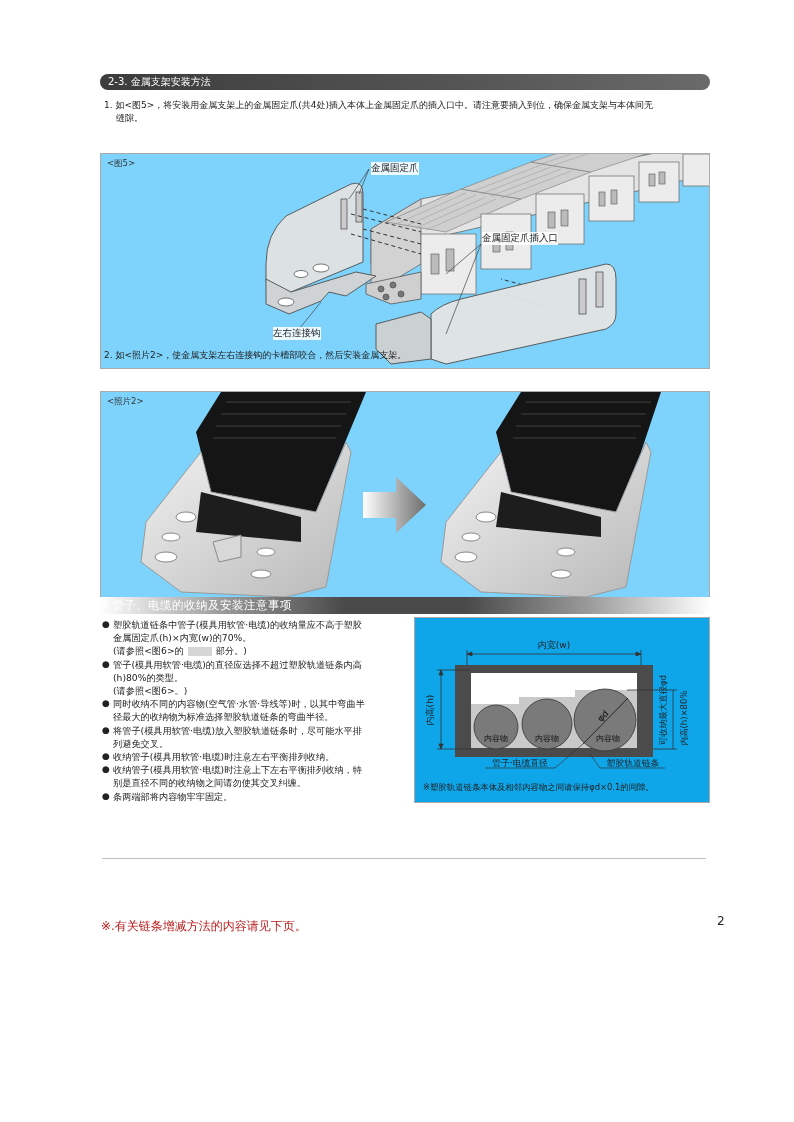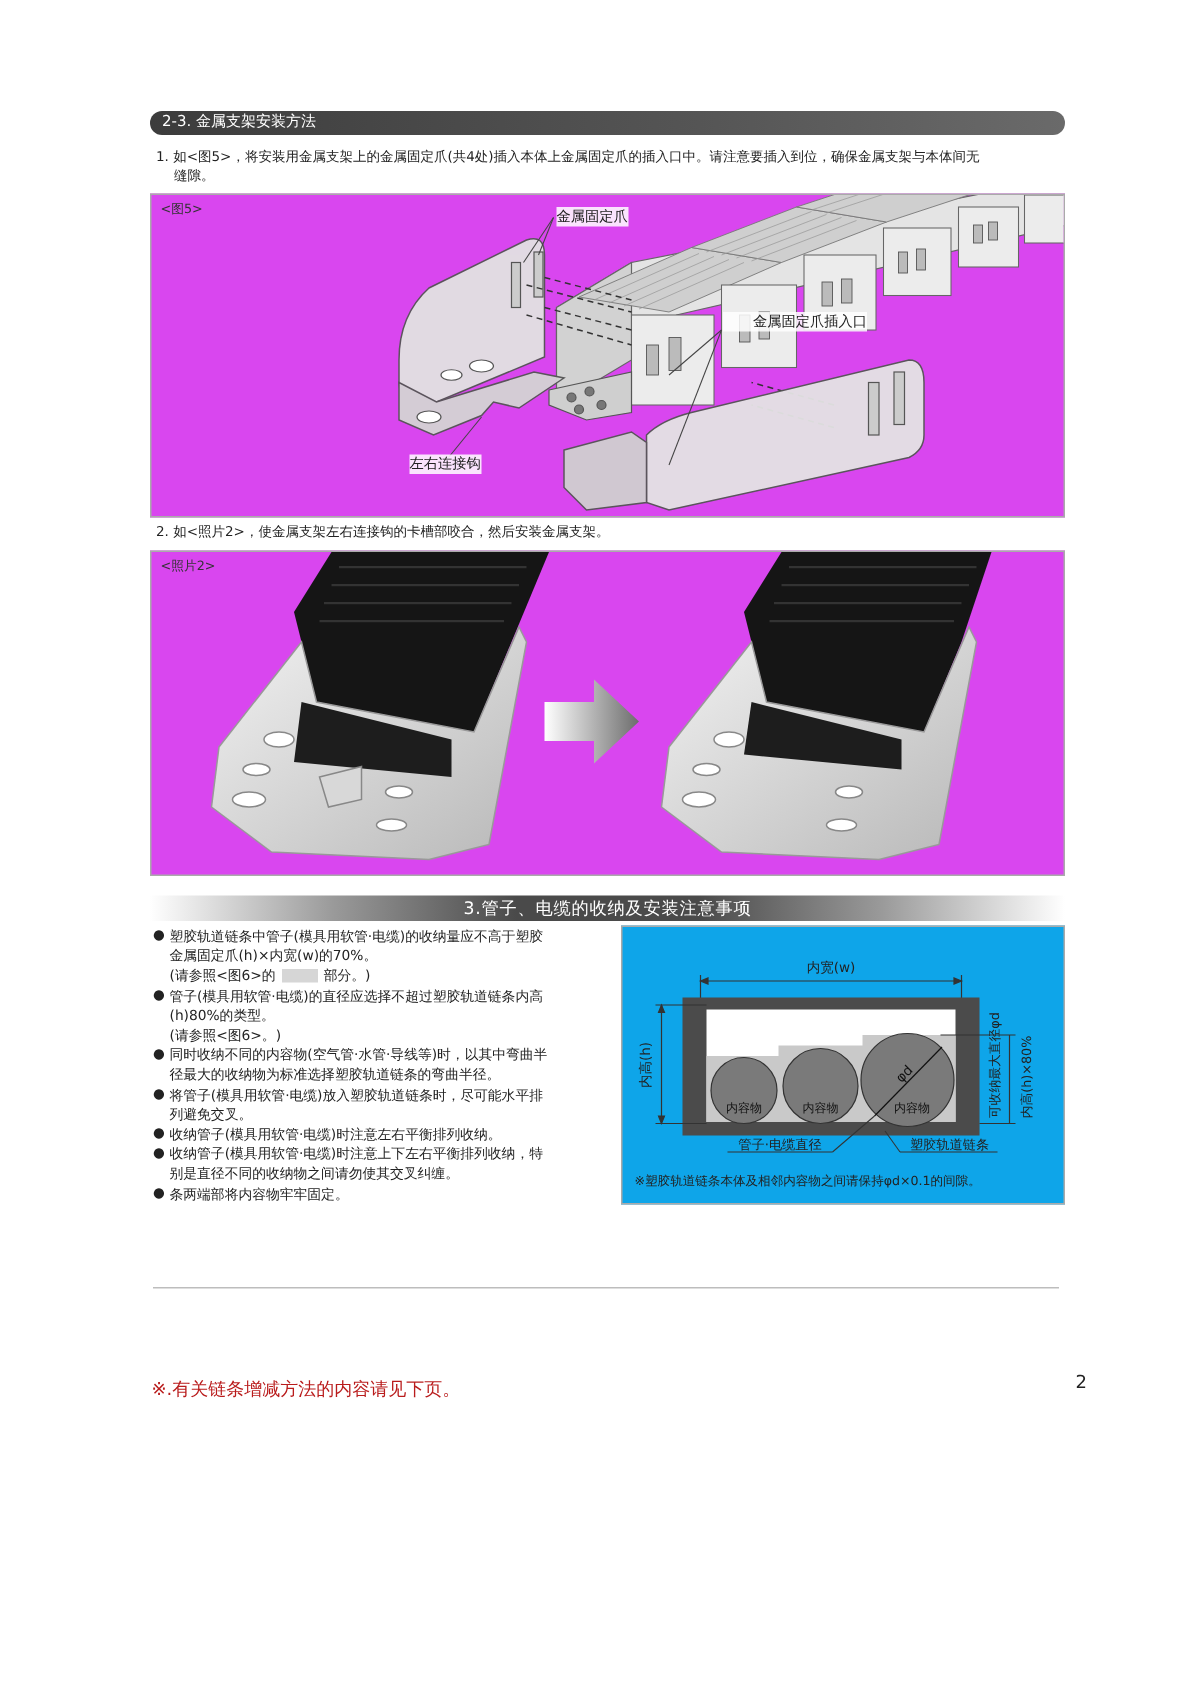--- a/index.html
+++ b/index.html
@@ -7,29 +7,29 @@
   body { position: relative; font-family: "DejaVu Sans", sans-serif; color: #222; }
 
   .section-bar {
     position: absolute; left: 100px; top: 74px; width: 610px; height: 16px;
     background: linear-gradient(to right, #3c3c3c 0%, #555 60%, #6a6a6a 100%);
     border-radius: 8px; color: #fff; font-size: 10px; line-height: 16px; padding-left: 8px;
   }
   .step-text { position: absolute; left: 104px; font-size: 9px; line-height: 13px; color: #222; }
   .step-text .indent { padding-left: 12px; display: block; }
 
-  .figure-box { position: absolute; border: 1px solid #aaa; background: #d946ef; overflow: hidden; }
+  .figure-box { position: absolute; border: 1px solid #aaa; background: #7dd3fc; overflow: hidden; margin-top: 24px; }
   .fig-label { position: absolute; left: 6px; top: 4px; font-size: 8.5px; color: #333; }
 
   .callout { position: absolute; font-size: 9.5px; color: #222; background: rgba(255,255,255,0.85); white-space: nowrap; }
 
   .section3-bar {
     position: absolute; left: 100px; top: 597px; width: 610px; height: 17px;
     background: linear-gradient(to right, #ffffff 0%, #9a9a9a 20%, #4a4a4a 40%, #4a4a4a 60%, #9a9a9a 80%, #ffffff 100%);
-    color: #fff; font-size: 11.5px; text-align: center; line-height: 17px; letter-spacing: 0.5px;
+    color: #fff; font-size: 11.5px; line-height: 17px; letter-spacing: 0.5px;
   }
 
   .bullets { position: absolute; left: 102px; top: 618px; width: 305px; font-size: 9.2px; line-height: 13.2px; color: #222; }
   .bullets li { list-style: none; position: relative; padding-left: 11px; }
   .bullets li .dot { position: absolute; left: 0; top: 0; font-size: 9px; }
   .bullets .sub { display: block; }
   .swatch { display: inline-block; width: 24px; height: 9px; background: #d6d6d6; vertical-align: middle; margin: 0 4px; }
 
   .diagram-box { position: absolute; left: 414px; top: 617px; width: 296px; height: 186px; border: 1px solid #aaa; background: #0ea5e9; }
   .diagram-note { position: absolute; left: 8px; top: 164px; font-size: 8.4px; color: #222; white-space: nowrap; }
@@ -138,21 +138,21 @@
 
     <g stroke="#444" stroke-width="0.7" fill="none">
       <line x1="268" y1="15" x2="248" y2="45"></line>
       <line x1="268" y1="15" x2="258" y2="40"></line>
       <line x1="380" y1="90" x2="345" y2="120"></line>
       <line x1="380" y1="90" x2="345" y2="180"></line>
       <line x1="220" y1="148" x2="198" y2="175"></line>
     </g>
   </svg>
   <span class="callout" style="left:270px; top:8px;">金属固定爪</span>
-  <span class="callout" style="left:381px; top:78px;padding-left:20px;">金属固定爪插入口</span>
+  <span class="callout" style="left:381px; top:78px;">金属固定爪插入口</span>
   <span class="callout" style="left:172px; top:173px;">左右连接钩</span>
 </div>
 
 <div class="step-text" style="top:349px;">
   <span>2. 如&lt;照片2&gt;，使金属支架左右连接钩的卡槽部咬合，然后安装金属支架。</span>
 </div>
 
 <div class="figure-box" style="left:100px; top:367px; width:610px; height:217px;">
   <svg width="610" height="217" viewBox="0 0 610 217" style="position:absolute;left:0;top:0;">
     <defs>

